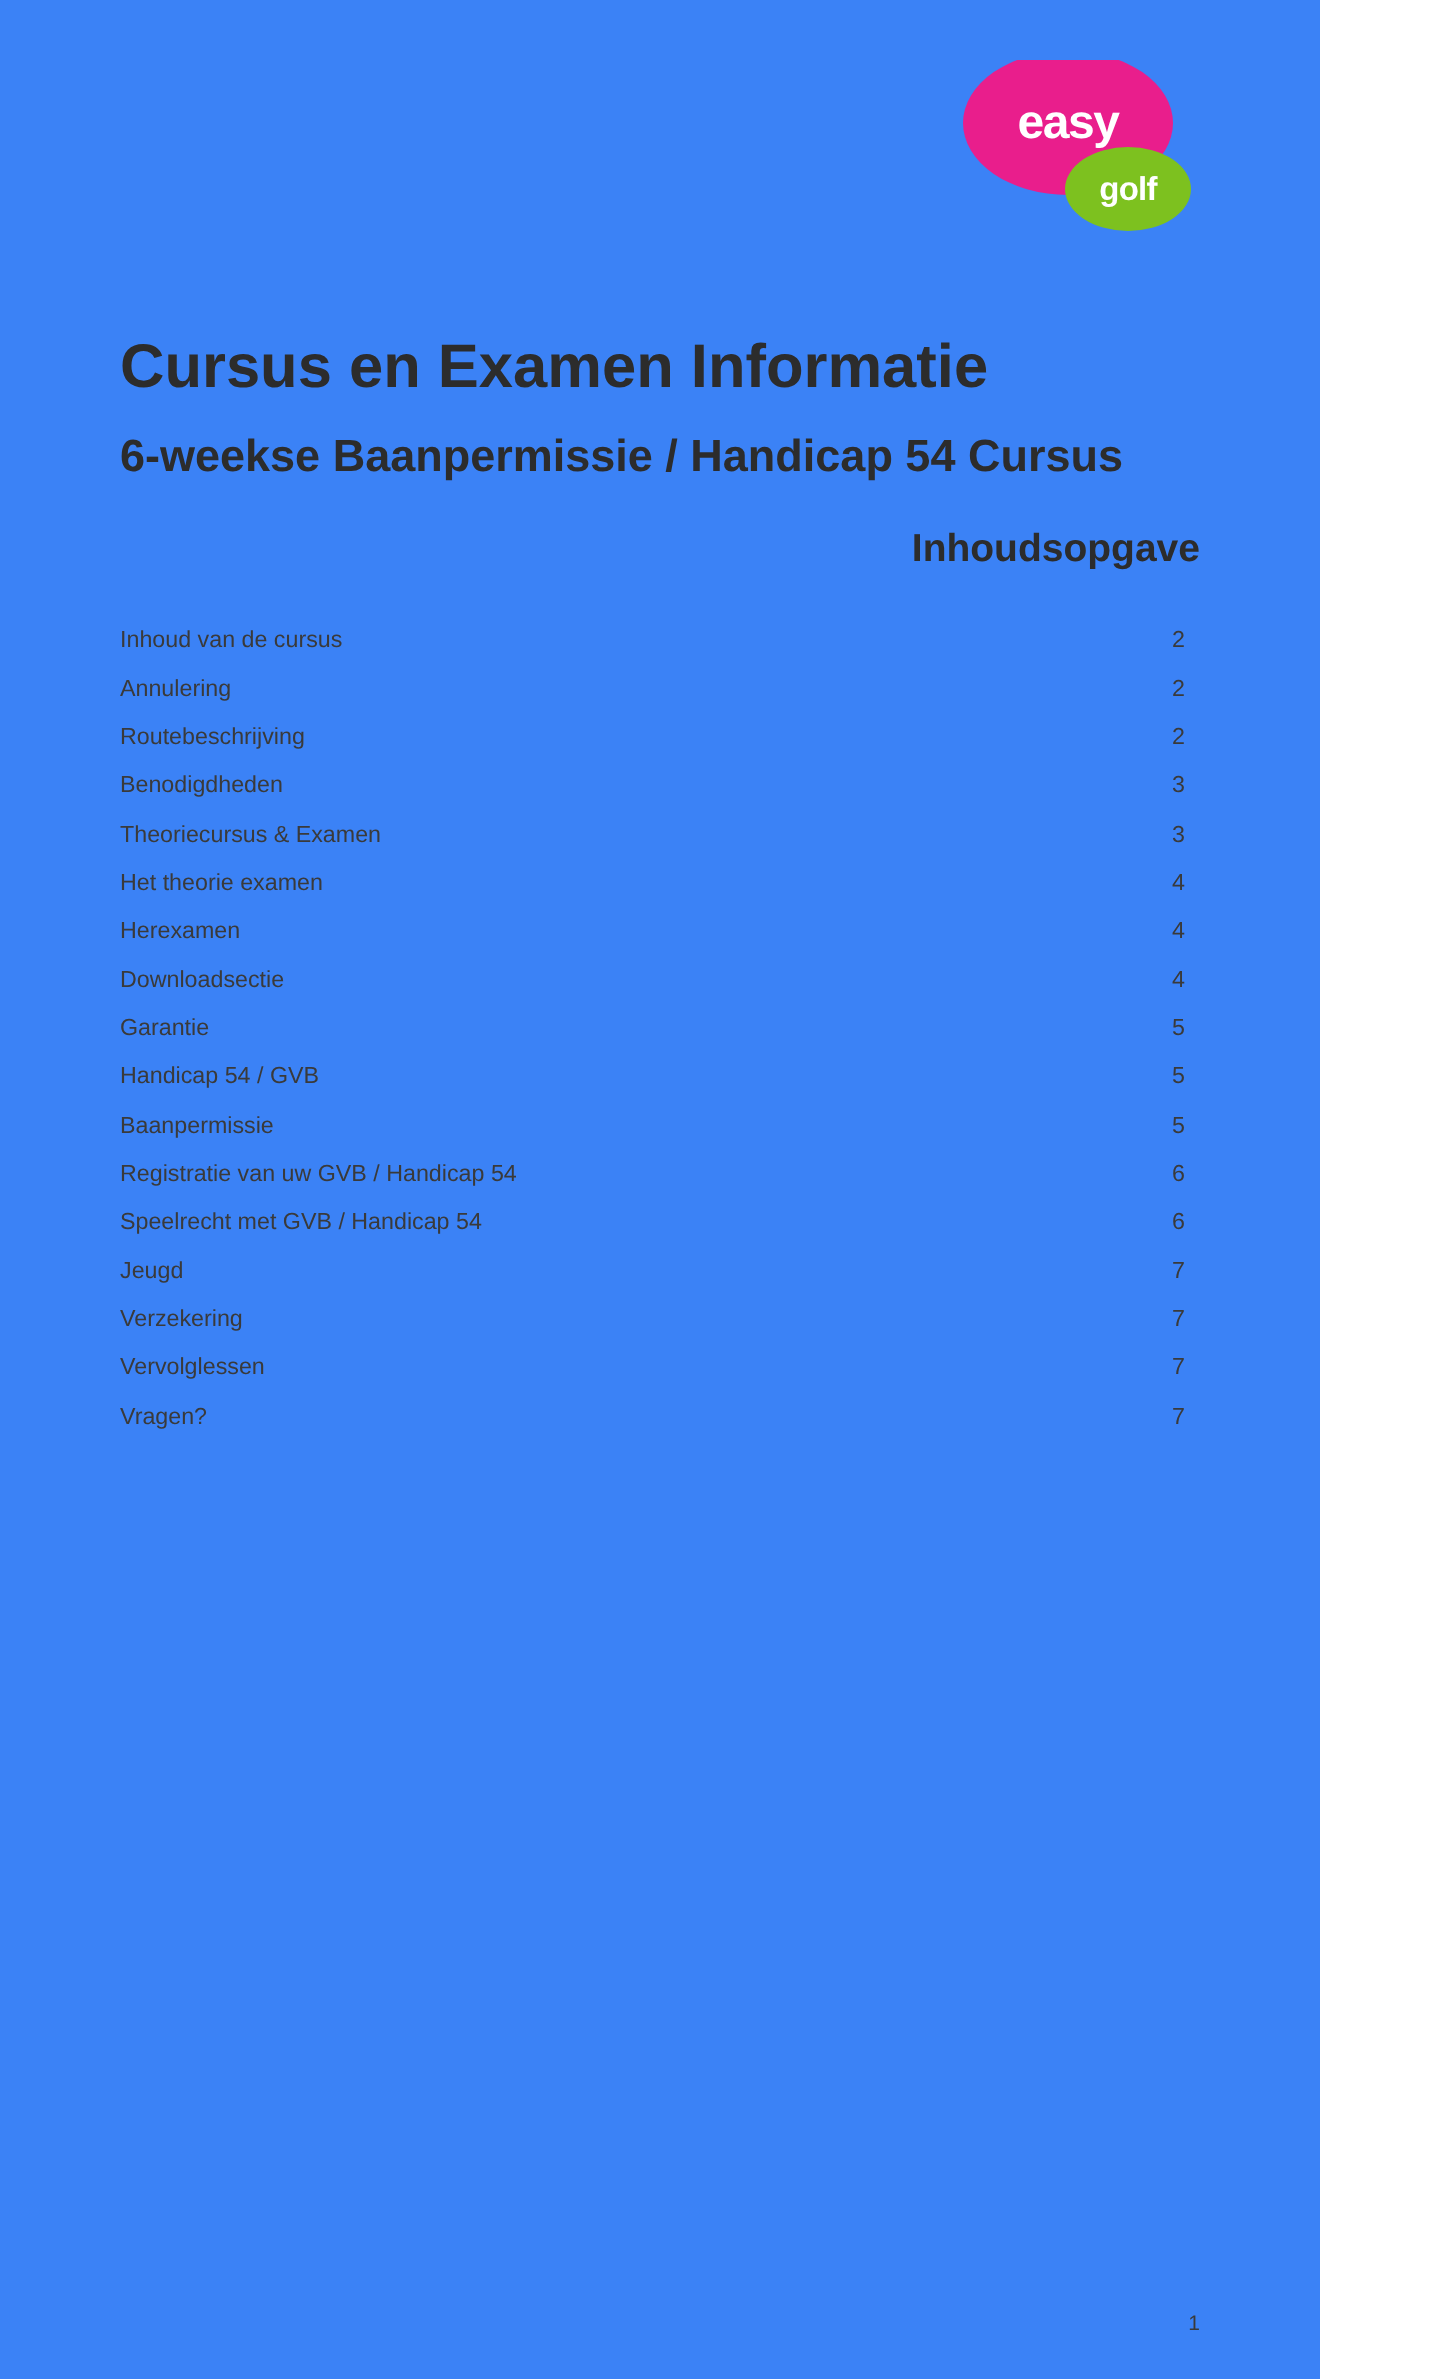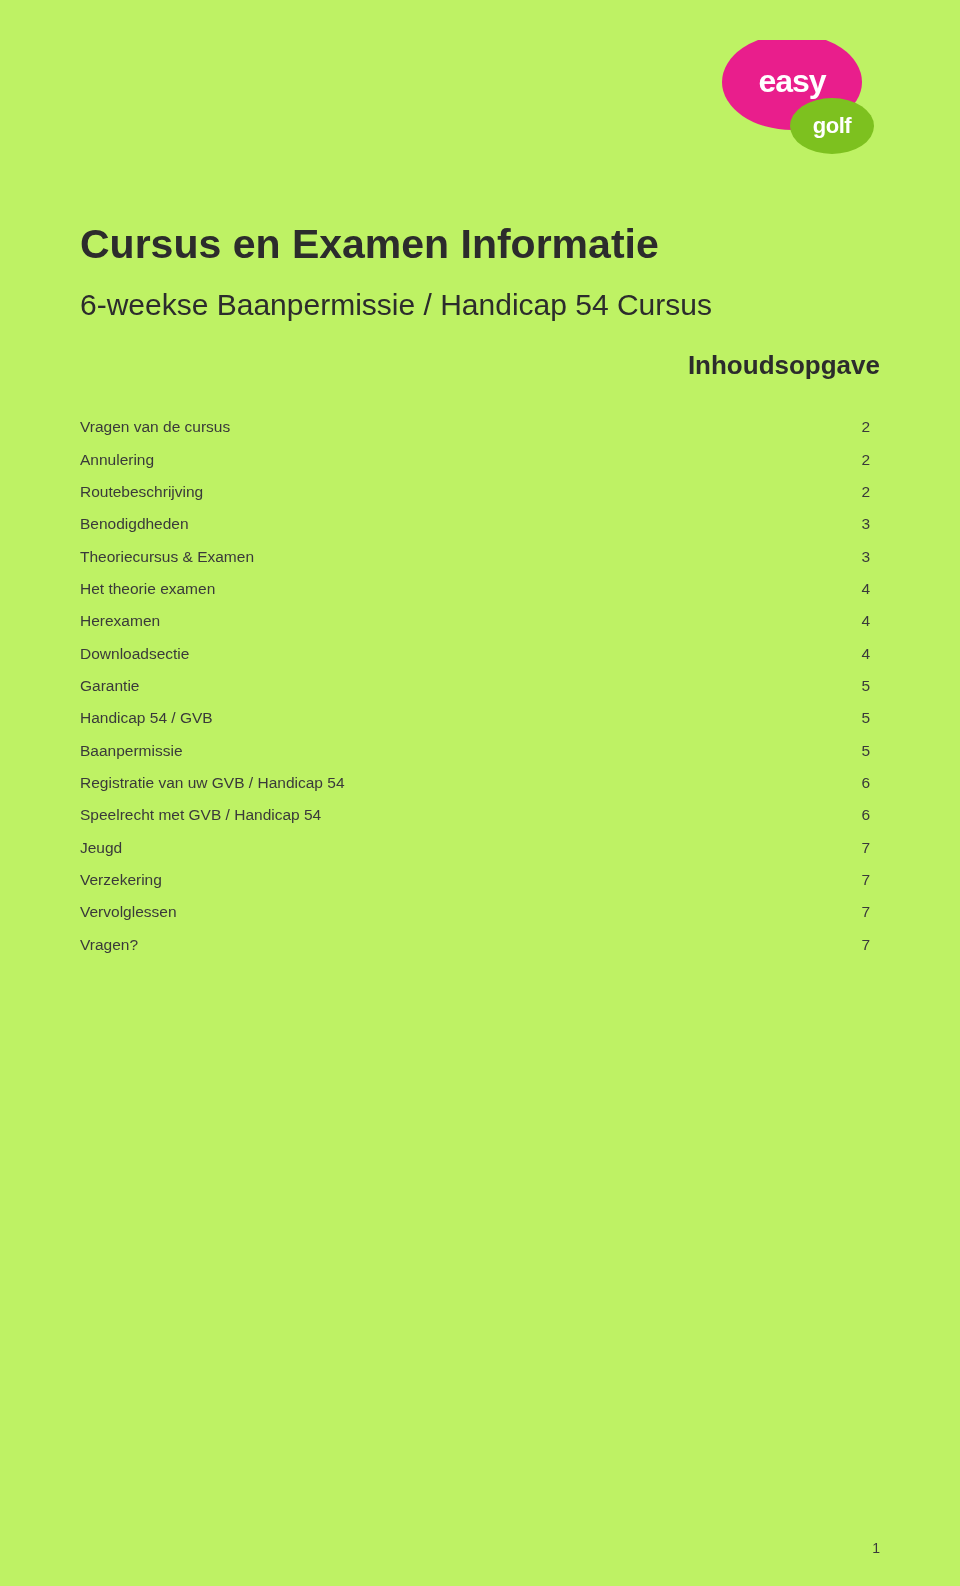--- a/index.html
+++ b/index.html
@@ -11,23 +11,23 @@
     body {
       background: #ffffff;
       font-family: 'Segoe UI', Arial, sans-serif;
       color: #3a3a3a;
       width: 960px;
       min-height: 1586px;
       position: relative;
     }
 
     .page {
-      width: 960px;
+      width: 880px;
       min-height: 1586px;
-      background: #bef264;
+      background: #3b82f6;
       padding: 40px 80px 60px 80px;
       position: relative;
     }
 
     
     .logo-area {
       display: flex;
       justify-content: flex-end;
       margin-bottom: 60px;
     }
@@ -52,21 +52,21 @@
     .main-title h1 {
       font-size: 41px;
       font-weight: 700;
       color: #2c2c2c;
       margin-bottom: 18px;
       line-height: 1.2;
     }
 
     .main-title h2 {
       font-size: 30px;
-      font-weight: 400;
+      font-weight: 700;
       color: #2c2c2c;
       margin-bottom: 27px;
       line-height: 1.2;
     }
 
     .section-title {
       font-size: 26px;
       font-weight: 700;
       color: #2c2c2c;
       margin-bottom: 30px;
@@ -130,21 +130,21 @@
     <h1>Cursus en Examen Informatie</h1>
     <h2>6-weekse Baanpermissie / Handicap 54 Cursus</h2>
   </div>
 
   <div>
     <div class="section-title">Inhoudsopgave</div>
 
     <table class="toc-table">
       <tbody id="toc-body">
       <tr>
-            <td>Vragen van de cursus</td>
+            <td>Inhoud van de cursus</td>
             <td>2</td>
           </tr>
           <tr>
             <td>Annulering</td>
             <td>2</td>
           </tr>
           <tr>
             <td>Routebeschrijving</td>
             <td>2</td>
           </tr>

